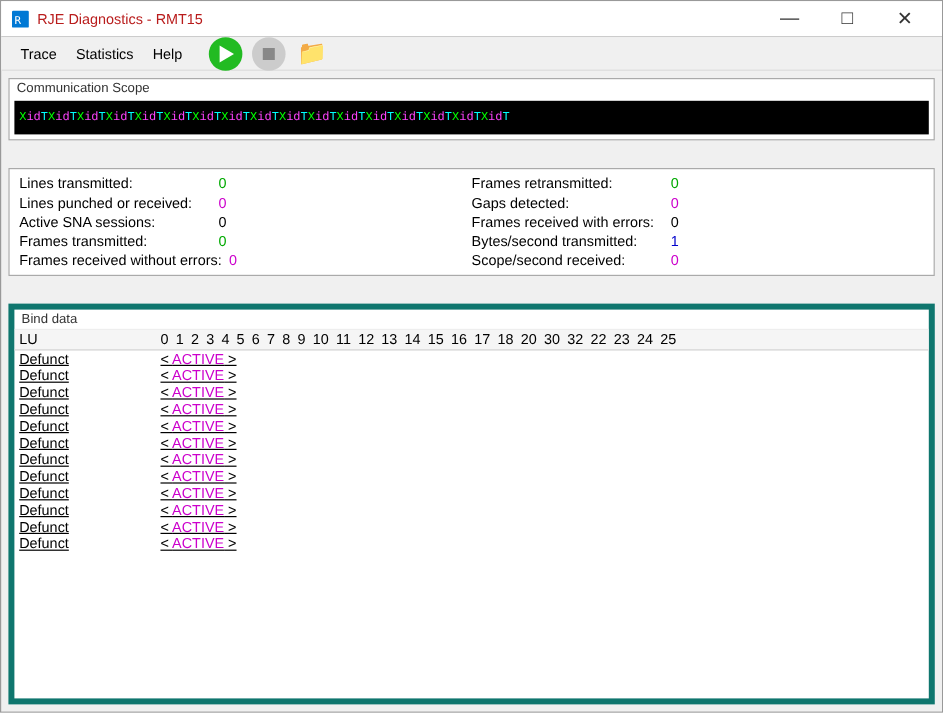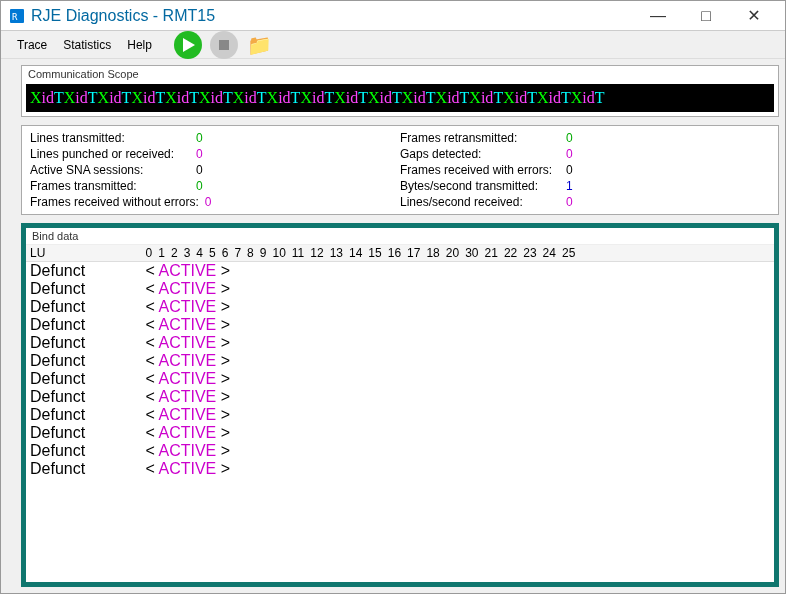--- a/index.html
+++ b/index.html
@@ -28,22 +28,22 @@
       padding: 0 8px;
       border-bottom: 1px solid #ccc;
       flex-shrink: 0;
     }
     .title-left {
       display: flex;
       align-items: center;
       gap: 6px;
     }
     .title-text {
-      font-size: 16px;
-      color: #0369a1;
+      font-size: 12px;
+      color: #b91c1c;
     }
     .title-controls {
       display: flex;
       gap: 2px;
     }
     .title-btn {
       width: 46px;
       height: 28px;
       border: none;
       background: transparent;
@@ -124,23 +124,22 @@
     }
     .folder-icon {
       font-size: 20px;
       color: #f0c040;
     }
     .main-content {
       flex: 1;
       padding: 6px;
       display: flex;
       flex-direction: column;
-      gap: 8px;
+      gap: 23px;
       overflow: hidden;
-      margin-left: 14px;
     }
     .scope-panel {
       background: white;
       border: 1px solid #aaa;
     }
     .scope-label {
       font-size: 11px;
       color: #333;
       padding: 2px 6px;
     }
@@ -215,21 +214,22 @@
       padding: 1px 4px;
       font-weight: normal;
       border-bottom: 1px solid #ddd;
       background: #f5f5f5;
       color: #000;
       white-space: nowrap;
     }
     .bind-table td {
       padding: 0px 4px;
       color: #000;
-      font-size: 16px;
+      font-size: 12px;
+      text-decoration: underline;
     }
     .lu-col { color: #cc0000; min-width: 80px; }
     .header-row th { font-size: 12px; }
   </style>
 </head>
 <body>
 
 <div class="window">
 
   <div class="title-bar">
@@ -269,21 +269,21 @@
       </button>
     </div>
   </div>
 
   <div class="main-content">
 
     <div class="scope-panel">
       <div class="scope-label">Communication Scope</div>
       <div class="scope-display">
 
-        <span style="font-family:Liberation Serif, serif; font-size:16px; letter-spacing:0;">
+        <span style="font-family:Liberation Mono, monospace; font-size:10px; letter-spacing:0;">
           <span style="color:#00ff00">X</span><span style="color:#ff44ff">id</span><span style="color:#00ffff">T</span><span style="color:#00ff00">X</span><span style="color:#ff44ff">id</span><span style="color:#00ffff">T</span><span style="color:#00ff00">X</span><span style="color:#ff44ff">id</span><span style="color:#00ffff">T</span><span style="color:#00ff00">X</span><span style="color:#ff44ff">id</span><span style="color:#00ffff">T</span><span style="color:#00ff00">X</span><span style="color:#ff44ff">id</span><span style="color:#00ffff">T</span><span style="color:#00ff00">X</span><span style="color:#ff44ff">id</span><span style="color:#00ffff">T</span><span style="color:#00ff00">X</span><span style="color:#ff44ff">id</span><span style="color:#00ffff">T</span><span style="color:#00ff00">X</span><span style="color:#ff44ff">id</span><span style="color:#00ffff">T</span><span style="color:#00ff00">X</span><span style="color:#ff44ff">id</span><span style="color:#00ffff">T</span><span style="color:#00ff00">X</span><span style="color:#ff44ff">id</span><span style="color:#00ffff">T</span><span style="color:#00ff00">X</span><span style="color:#ff44ff">id</span><span style="color:#00ffff">T</span><span style="color:#00ff00">X</span><span style="color:#ff44ff">id</span><span style="color:#00ffff">T</span><span style="color:#00ff00">X</span><span style="color:#ff44ff">id</span><span style="color:#00ffff">T</span><span style="color:#00ff00">X</span><span style="color:#ff44ff">id</span><span style="color:#00ffff">T</span><span style="color:#00ff00">X</span><span style="color:#ff44ff">id</span><span style="color:#00ffff">T</span><span style="color:#00ff00">X</span><span style="color:#ff44ff">id</span><span style="color:#00ffff">T</span><span style="color:#00ff00">X</span><span style="color:#ff44ff">id</span><span style="color:#00ffff">T</span>
         </span>
       </div>
     </div>
 
     <div class="stats-panel">
       <div class="stats-grid">
 
         <div>
           <div class="stat-row">
@@ -319,21 +319,21 @@
           </div>
           <div class="stat-row">
             <span class="stat-label">Frames received with errors:</span>
             <span class="stat-value-black">0</span>
           </div>
           <div class="stat-row">
             <span class="stat-label">Bytes/second transmitted:</span>
             <span class="stat-value-blue">1</span>
           </div>
           <div class="stat-row">
-            <span class="stat-label">Lines/second received:</span>
+            <span class="stat-label">Scope/second received:</span>
             <span class="stat-value-pink">0</span>
           </div>
         </div>
       </div>
     </div>
 
     <div class="bind-panel">
       <div class="bind-label">Bind data</div>
       <div class="bind-table-wrap">
         <table class="bind-table">
@@ -356,21 +356,21 @@
                   <span>11</span>
                   <span>12</span>
                   <span>13</span>
                   <span>14</span>
                   <span>15</span>
                   <span>16</span>
                   <span>17</span>
                   <span>18</span>
                   <span>20</span>
                   <span>30</span>
-                  <span>21</span>
+                  <span>32</span>
                   <span>22</span>
                   <span>23</span>
                   <span>24</span>
                   <span>25</span>
                 </span>
               </th>
             </tr>
           </thead>
           <tbody id="bind-tbody">
           <tr>

